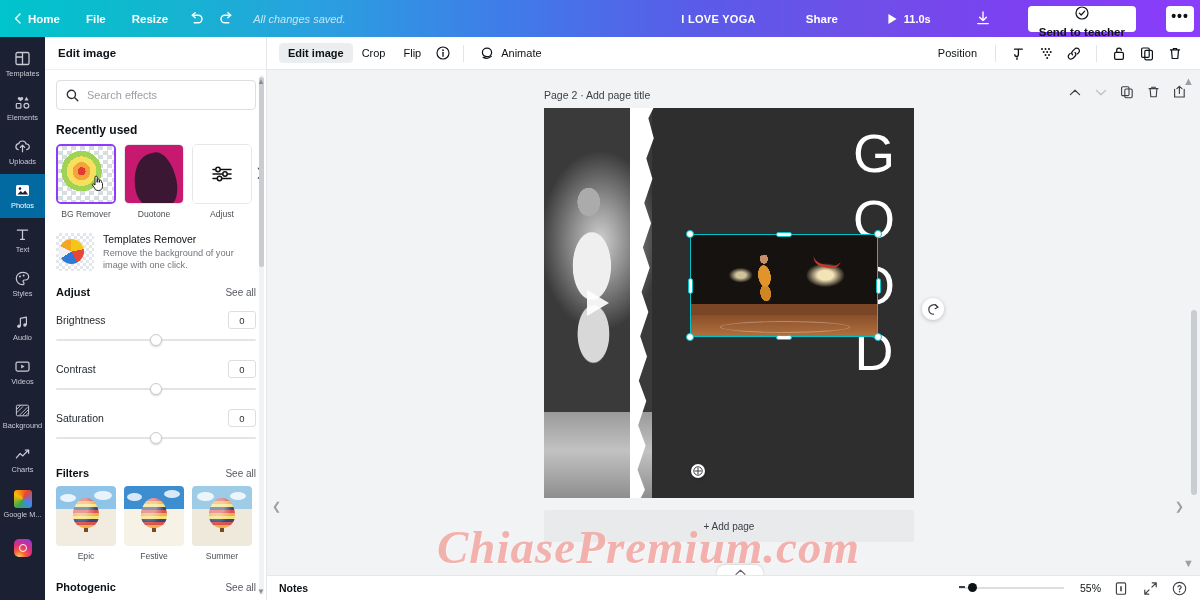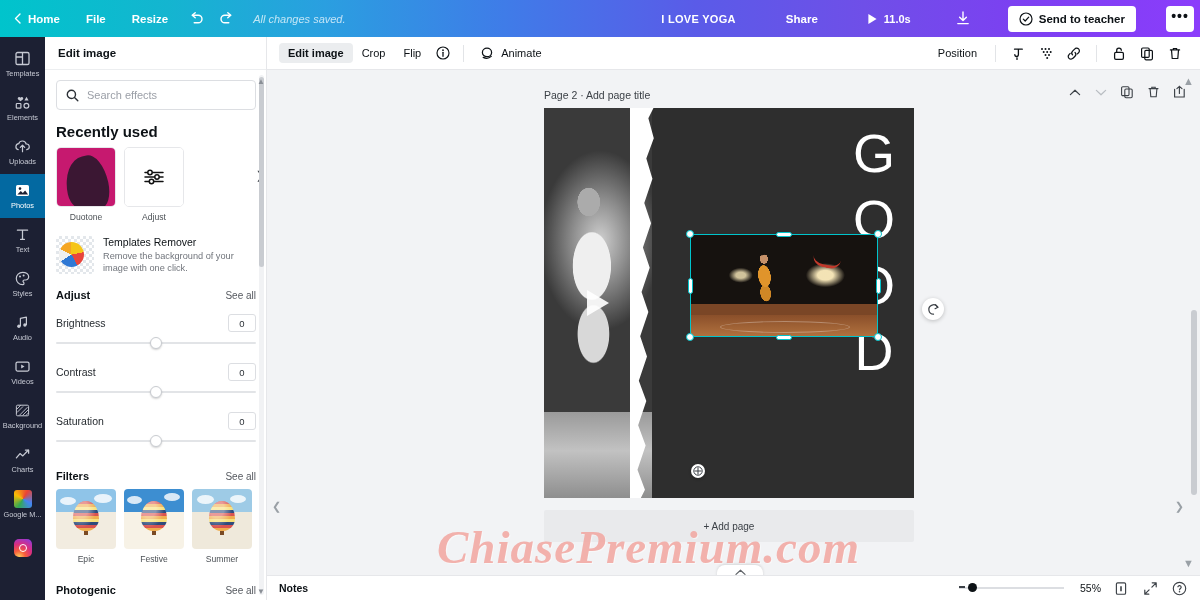--- a/index.html
+++ b/index.html
@@ -40,20 +40,21 @@
   .tb-play {
     display: flex; align-items: center; gap: 6px; font-size: 11px; font-weight: bold;
     padding: 0 11px; cursor: pointer;
   }
   .tb-dl { display: flex; align-items: center; justify-content: center; width: 32px; cursor: pointer; }
   .tb-send {
     display: flex; align-items: center; gap: 6px;
     background: #fff; color: #0d1216; font-size: 11.5px; font-weight: bold;
     border-radius: 4px; height: 26px; padding: 0 11px; cursor: pointer;
     margin-left: 4px;
+    flex-direction: column;
   }
   .tb-more {
     display: flex; align-items: center; justify-content: center;
     background: #fff; color: #0d1216; border-radius: 4px;
     width: 28px; height: 26px; margin-left: 5px; cursor: pointer;
     font-size: 14px; font-weight: bold; letter-spacing: 1px; padding-bottom: 5px;
   }
 
   
   .rail {
@@ -94,21 +95,21 @@
   .panel-body { position: absolute; top: 33px; left: 0; width: 222px; height: 530px; padding: 10px 11px 0 11px; }
   .search {
     display: flex; align-items: center; gap: 8px; height: 30px;
     border: 1px solid #dcdee2; border-radius: 4px; padding: 0 9px; background: #fff;
   }
   .search input {
     border: 0; outline: 0; font-size: 11px; color: #0d1216; width: 100%;
     font-family: "Liberation Sans", sans-serif; background: transparent;
   }
   .search input::placeholder { color: #9b9fa7; }
-  .sec-title { font-size: 15px; font-weight: bold; margin: 13px 0 7px 0; }
+  .sec-title { font-size: 12px; font-weight: bold; margin: 13px 0 7px 0; }
   .sec-row { display: flex; align-items: baseline; justify-content: space-between; margin: 15px 0 7px 0; }
   .sec-row .t { font-size: 11px; font-weight: bold; }
   .sec-row .a { font-size: 10px; color: #55595f; cursor: pointer; }
 
   .effects { display: flex; gap: 8px; position: relative; }
   .effect { width: 60px; cursor: pointer; }
   .effect .thumb {
     width: 60px; height: 60px; border-radius: 5px; overflow: hidden; position: relative;
     border: 1px solid #e6e7ea;
   }
@@ -556,20 +557,31 @@
               <circle cx="5.4" cy="5.4" r="4.1" stroke="#2b3036" stroke-width="1.4" fill="none"></circle>
               <path d="M8.5 8.5l3.3 3.3" stroke="#2b3036" stroke-width="1.4" stroke-linecap="round"></path>
             </svg>
         </span>
         <input type="text" placeholder="Search effects" style="">
       </div>
 
       <div class="sec-title">Recently used</div>
 
       <div class="effects">
+        <div class="effect sel">
+          <div class="thumb">
+            <div class="th-bg"></div>
+            <span class="cursor-hand">
+              <svg width="16" height="18" viewBox="0 0 16 18">
+                  <path d="M5 11V3.2a1.1 1.1 0 012.2 0V8.4V6.1a1.05 1.05 0 012.1 0v2.3V7.2a1.05 1.05 0 012.1 0v1.2c.6 0 1.1.5 1.1 1.1v3.2c0 2.2-1.6 3.8-3.8 3.8H8c-1.4 0-2.2-.6-2.9-1.6L2.4 11c-.4-.6.3-1.5 1-1.1z" fill="#fff" stroke="#111" stroke-width=".9" stroke-linejoin="round"></path>
+                </svg>
+            </span>
+          </div>
+          <div class="cap">BG Remover</div>
+        </div>
 
         <div class="effect">
           <div class="thumb">
               <div class="th-duo"></div>
             </div>
           <div class="cap">Duotone</div>
         </div>
 
         <div class="effect">
           <div class="thumb">

